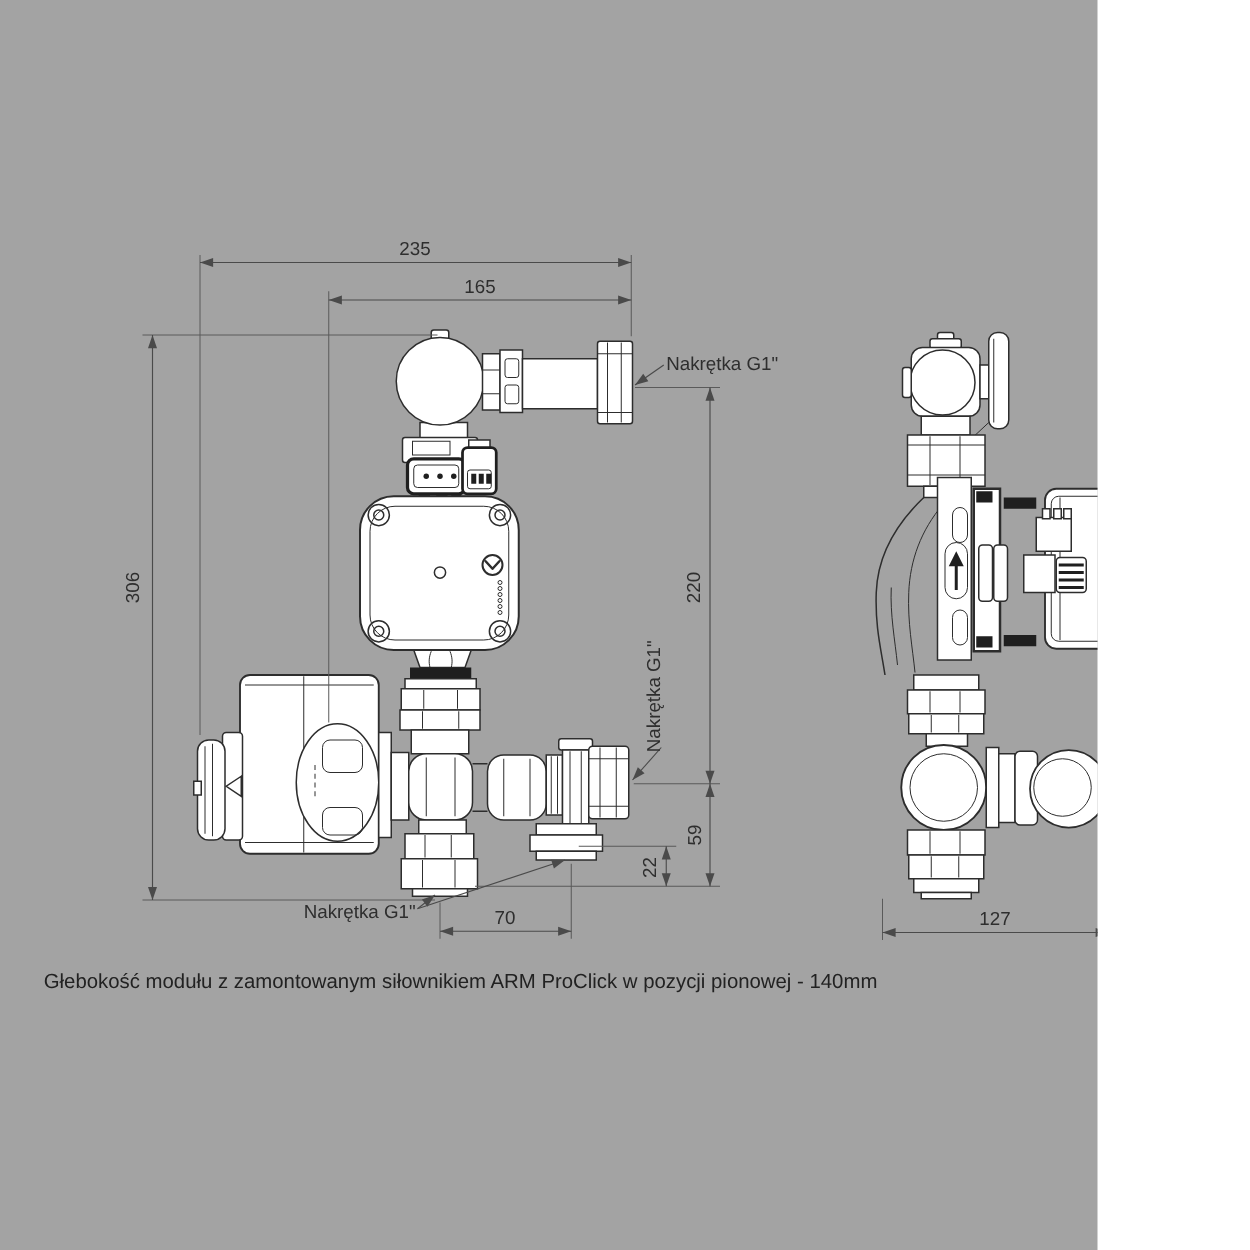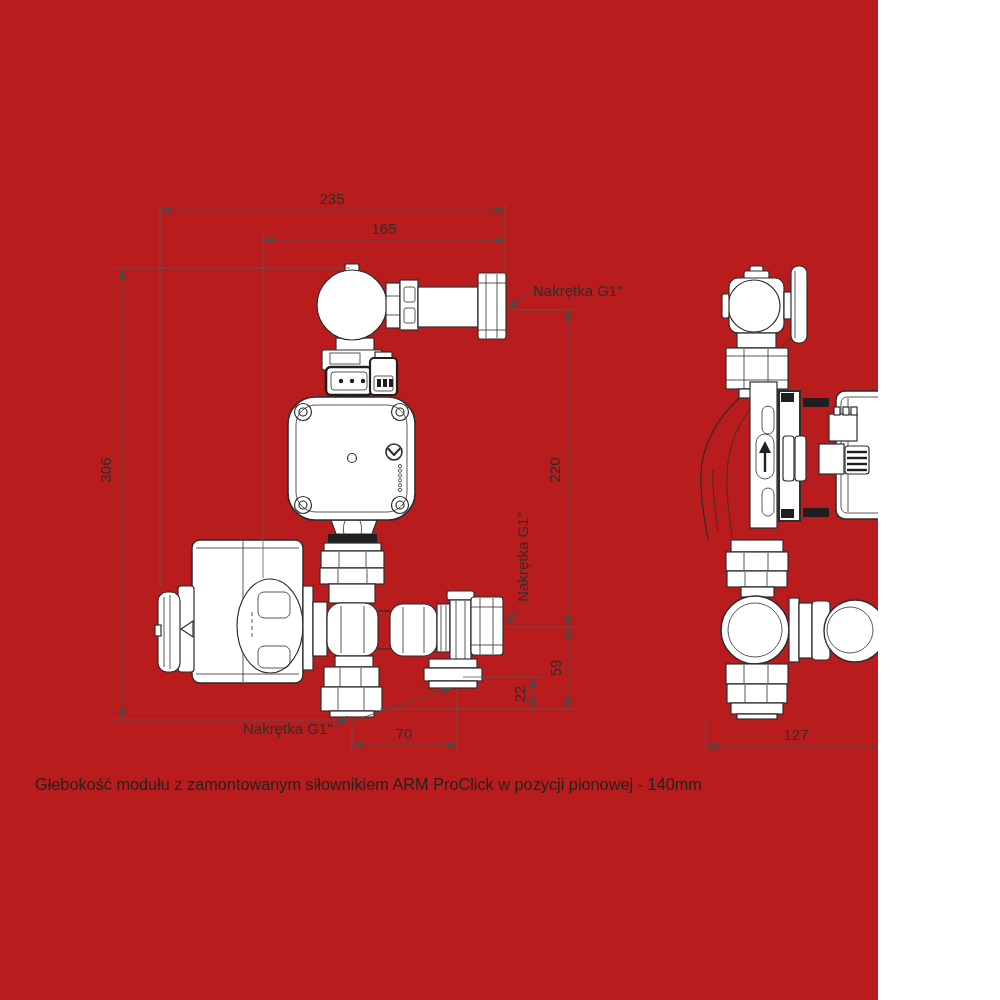--- a/index.html
+++ b/index.html
@@ -1,16 +1,16 @@
 <!DOCTYPE html>
 <html><head>
 <meta charset="utf-8">
 <style>
   html,body{margin:0;padding:0;background:#fff;}
-  .sheet{position:relative;width:878px;height:1000px;background:#b91c1c;overflow:hidden;
+  .sheet{position:relative;width:878px;height:1000px;background:#a3a3a3;overflow:hidden;
          font-family:"Liberation Sans", sans-serif;}
   svg{position:absolute;left:0;top:0;}
   .ln{stroke:#2d2d2d;stroke-width:1.2;fill:none;}
   .lnw{stroke:#2d2d2d;stroke-width:1.2;fill:#ffffff;}
   .lnt{stroke:#2d2d2d;stroke-width:0.8;fill:none;}
   .heavy{stroke:#1f1f1f;stroke-width:2.6;fill:#ffffff;}
   .fill{fill:#1f1f1f;stroke:none;}
   .dim{stroke:#4a4a4a;stroke-width:0.9;fill:none;}
   .ext{stroke:#5a5a5a;stroke-width:0.8;fill:none;}
   text{fill:#2e2e2e;font-size:15px;font-family:"Liberation Sans", sans-serif;}

